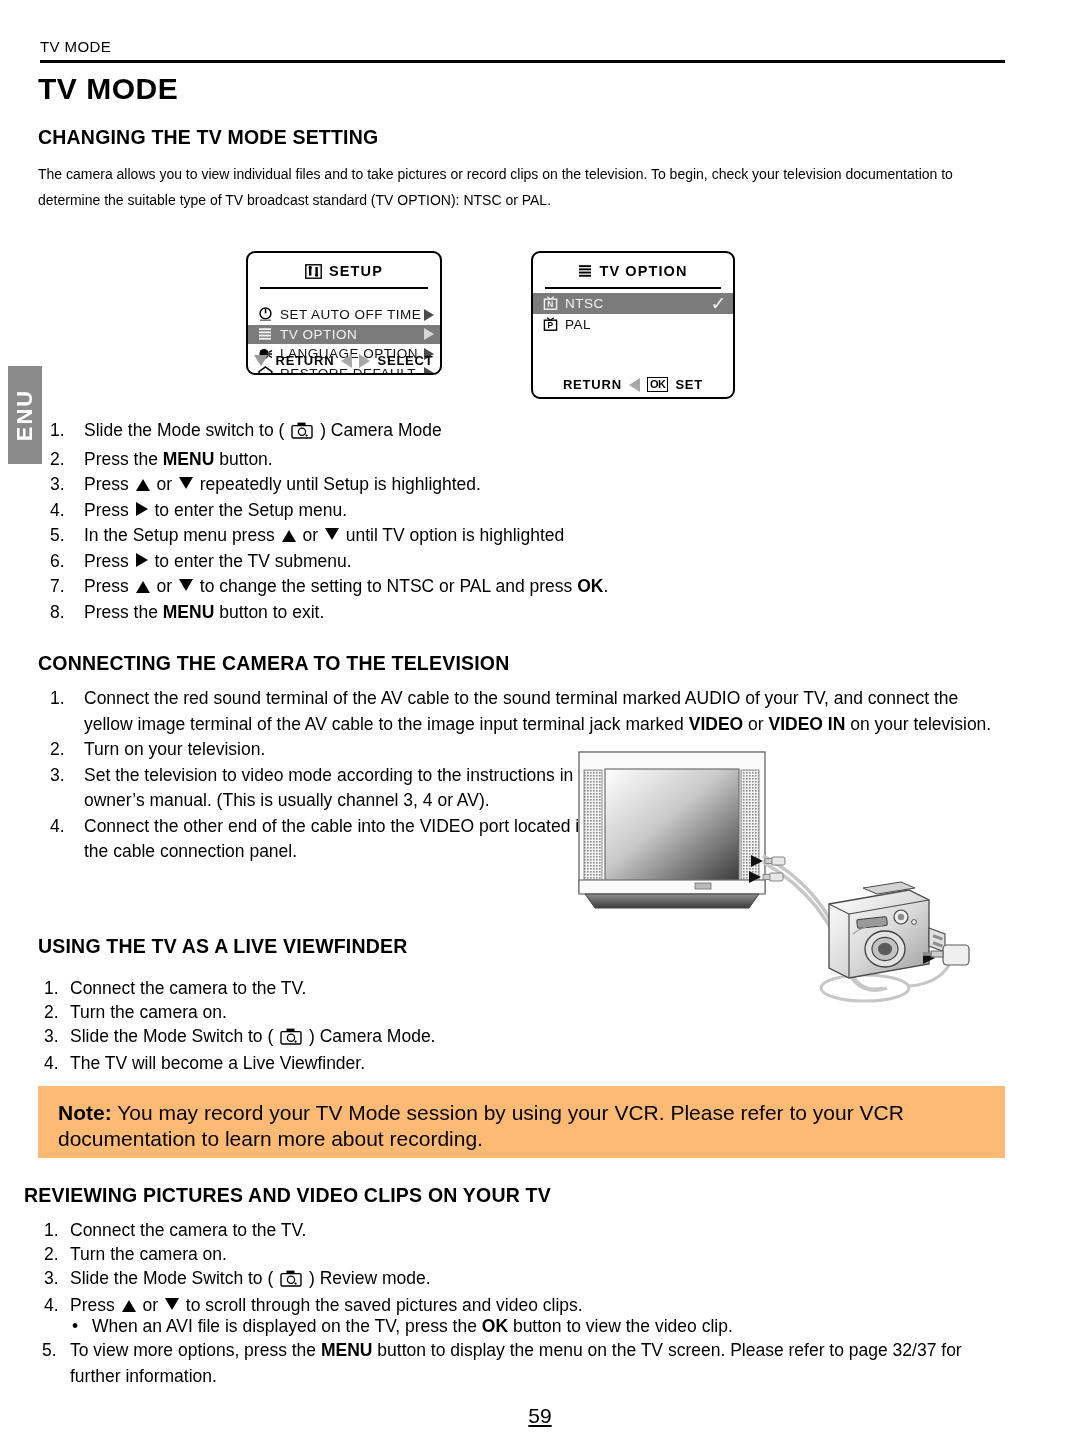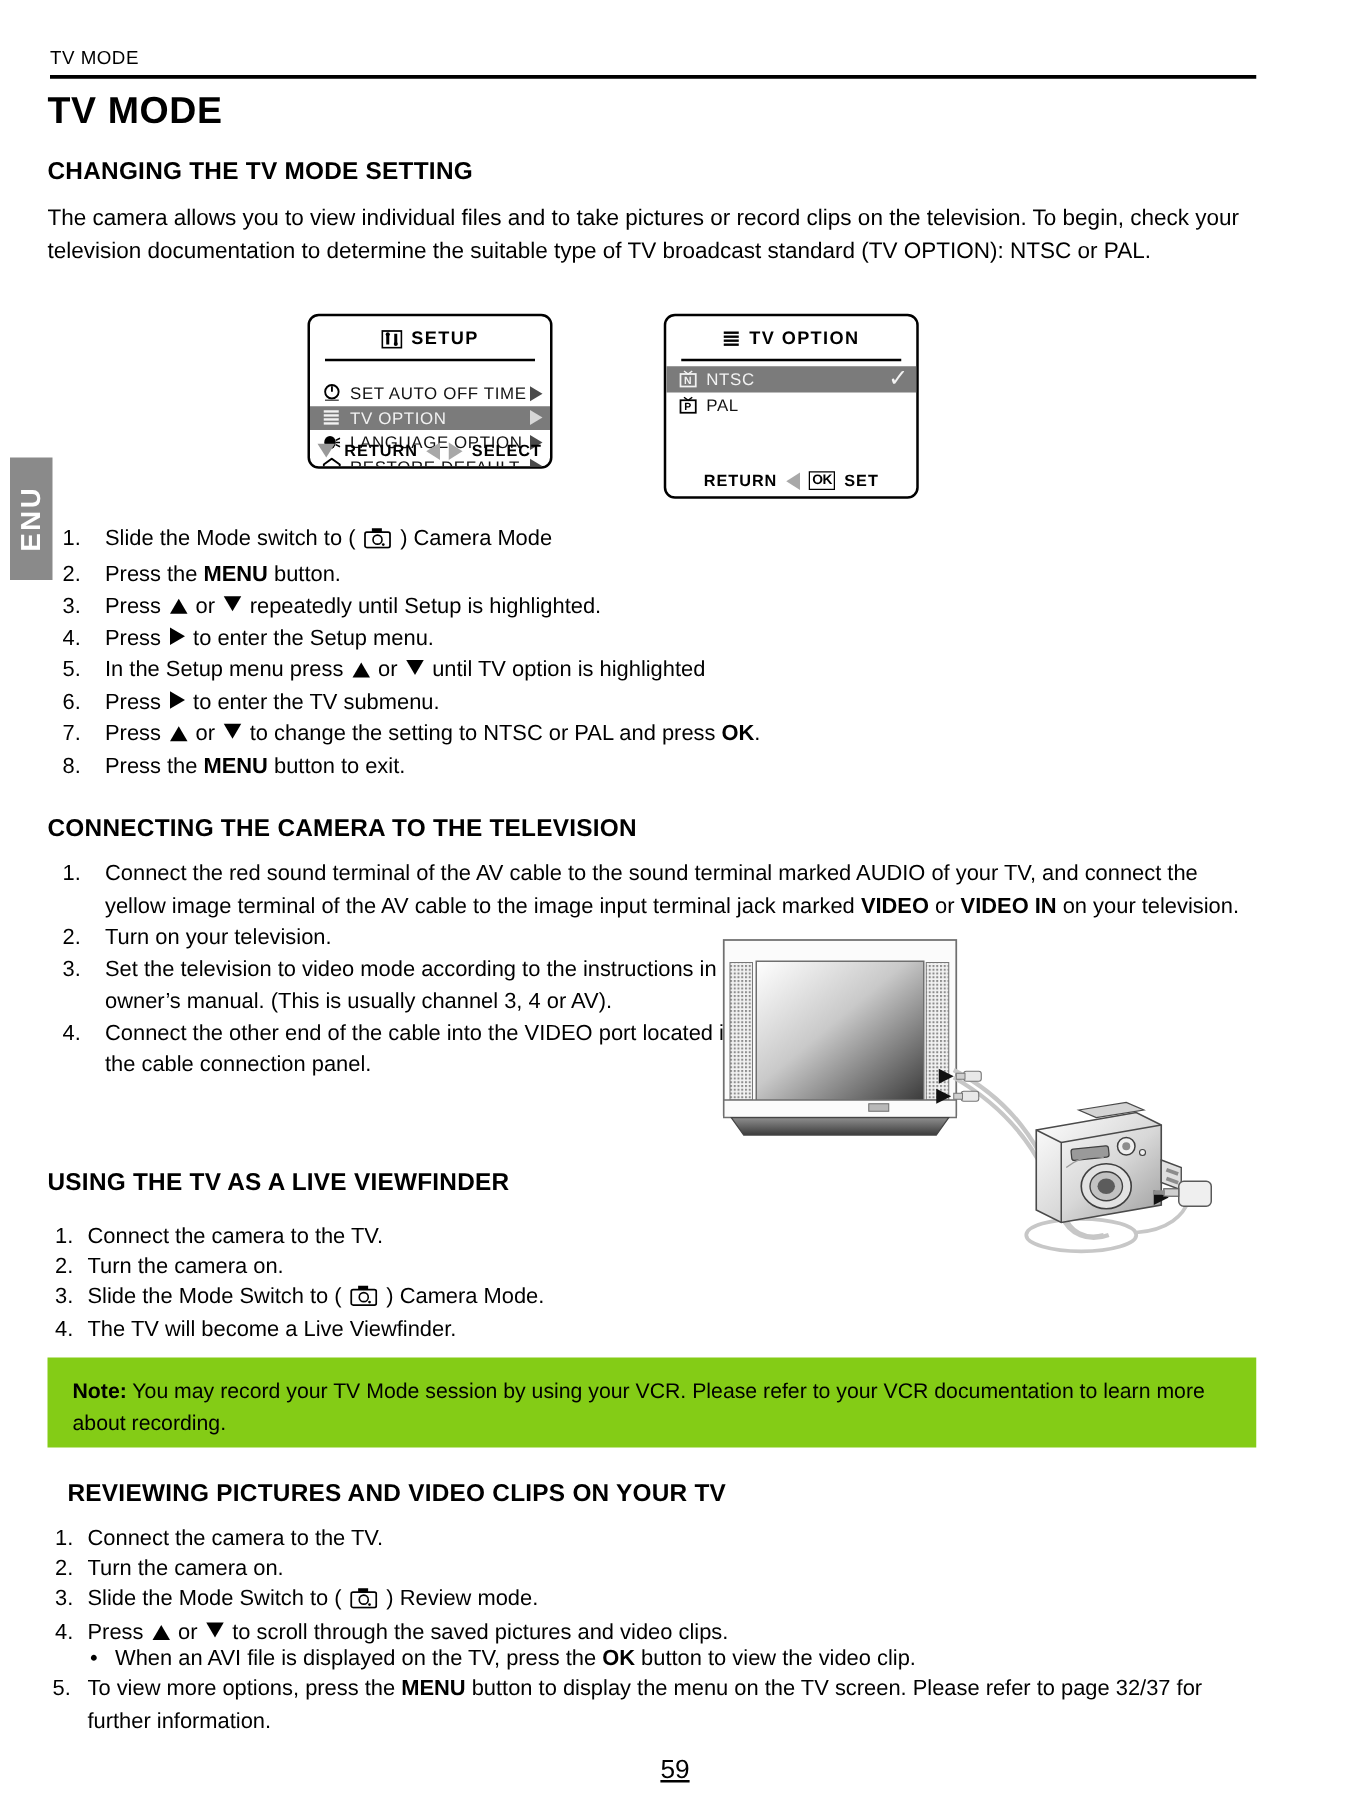--- a/index.html
+++ b/index.html
@@ -12,21 +12,21 @@
 
   
   .runhead{position:absolute;left:40px;top:38px;font-size:15px;letter-spacing:.4px;}
   .rule{position:absolute;left:40px;top:60px;width:965px;height:3px;background:#000;}
 
   
   .h1{position:absolute;left:38px;top:72px;font-size:30px;font-weight:bold;letter-spacing:.5px;}
   .h2{font-size:19.5px;font-weight:bold;letter-spacing:.2px;}
 
   
-  .para{font-size:18px;line-height:25.5px;}
+  .para{font-size:14px;line-height:25.5px;}
 
   
   .enu-tab{
     position:absolute;left:8px;top:366px;width:34px;height:98px;
     background:#8a8a8a;display:flex;align-items:center;justify-content:center;
   }
   .enu-tab span{
     transform:rotate(-90deg);color:#ffffff;font-weight:bold;font-size:22px;
     letter-spacing:2px;white-space:nowrap;
   }
@@ -83,22 +83,22 @@
   .ft-left{width:0;height:0;border-top:7px solid transparent;border-bottom:7px solid transparent;
            border-right:11px solid #a8a8a8;}
   .ft-right{width:0;height:0;border-top:7px solid transparent;border-bottom:7px solid transparent;
            border-left:11px solid #a8a8a8;}
   .okbox{border:1.6px solid #000;font-size:11px;font-weight:bold;padding:0 2px;line-height:13px;
          letter-spacing:-.5px;}
   .check{font-size:19px;font-weight:bold;line-height:1;}
 
   
   .notebox{
-    position:absolute;background:#84cc16;box-sizing:border-box;
-    padding:14px 18px 14px 20px;font-size:17px;line-height:26px;
+    position:absolute;background:#fdba74;box-sizing:border-box;
+    padding:14px 18px 14px 20px;font-size:21px;line-height:26px;
   }
 
   
   .pageno{position:absolute;width:1080px;text-align:center;font-size:21px;text-decoration:underline;}
 
   
   .illus{position:absolute;}
 </style>
 </head>
 <body>
@@ -436,21 +436,21 @@
     <li style="padding-left:28px;">
       <span class="num">4.</span>
       <span>The TV will become a Live Viewfinder.</span>
     </li>
   </ol>
 
   <div class="notebox" style="left:38px;top:1086px;width:967px;height:72px;">
     <b>Note:</b><span> You may record your TV Mode session by using your VCR. Please refer to your VCR documentation to learn more about recording.</span>
   </div>
 
-  <div class="h2" style="position:absolute;left:54px;top:1184px;">REVIEWING PICTURES AND VIDEO CLIPS ON YOUR TV</div>
+  <div class="h2" style="position:absolute;left:24px;top:1184px;">REVIEWING PICTURES AND VIDEO CLIPS ON YOUR TV</div>
 
   <ol class="steps tight" style="position:absolute;left:42px;top:1218px;width:960px;">
     <li style="padding-left:28px;">
       <span class="num">1.</span>
       <span>Connect the camera to the TV.</span>
     </li>
     <li style="padding-left:28px;">
       <span class="num">2.</span>
       <span>Turn the camera on.</span>
     </li>

